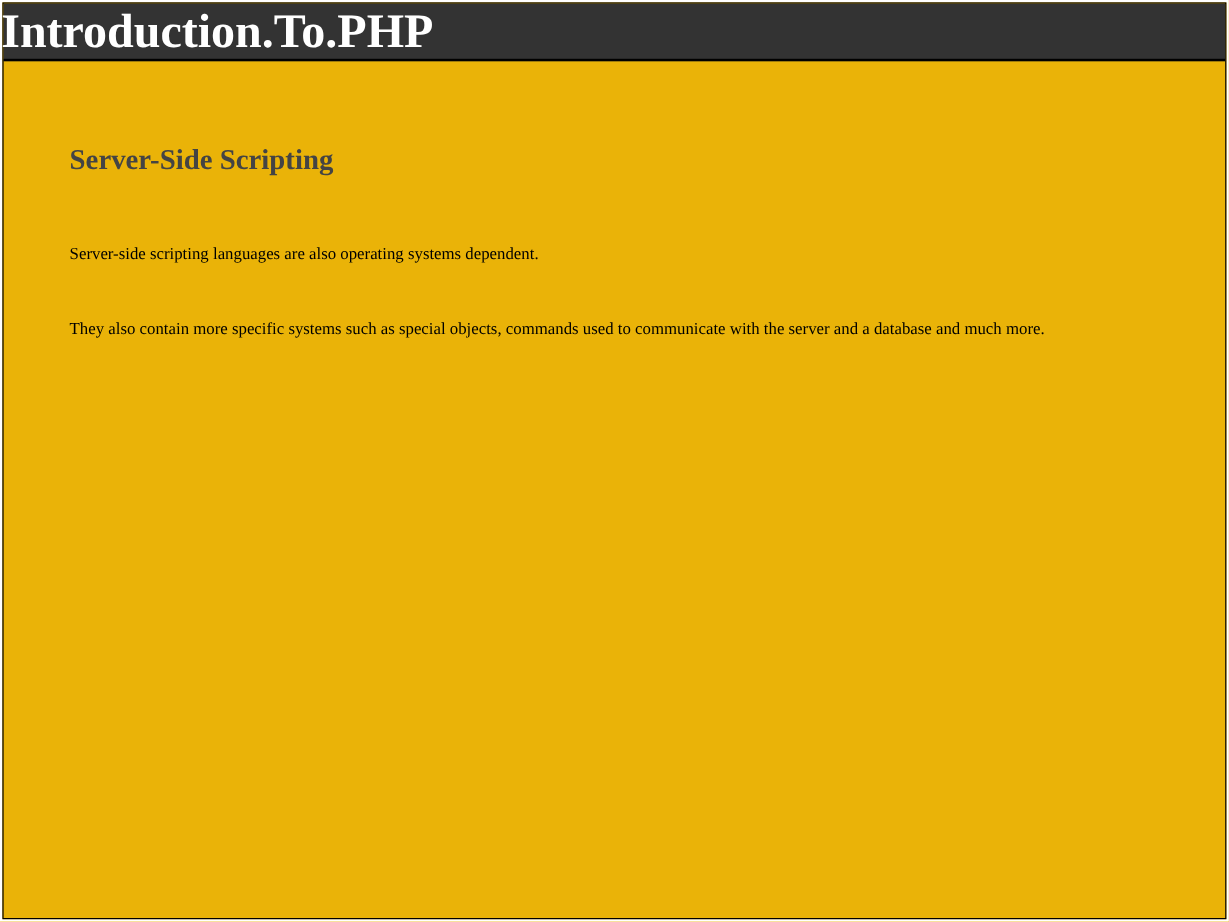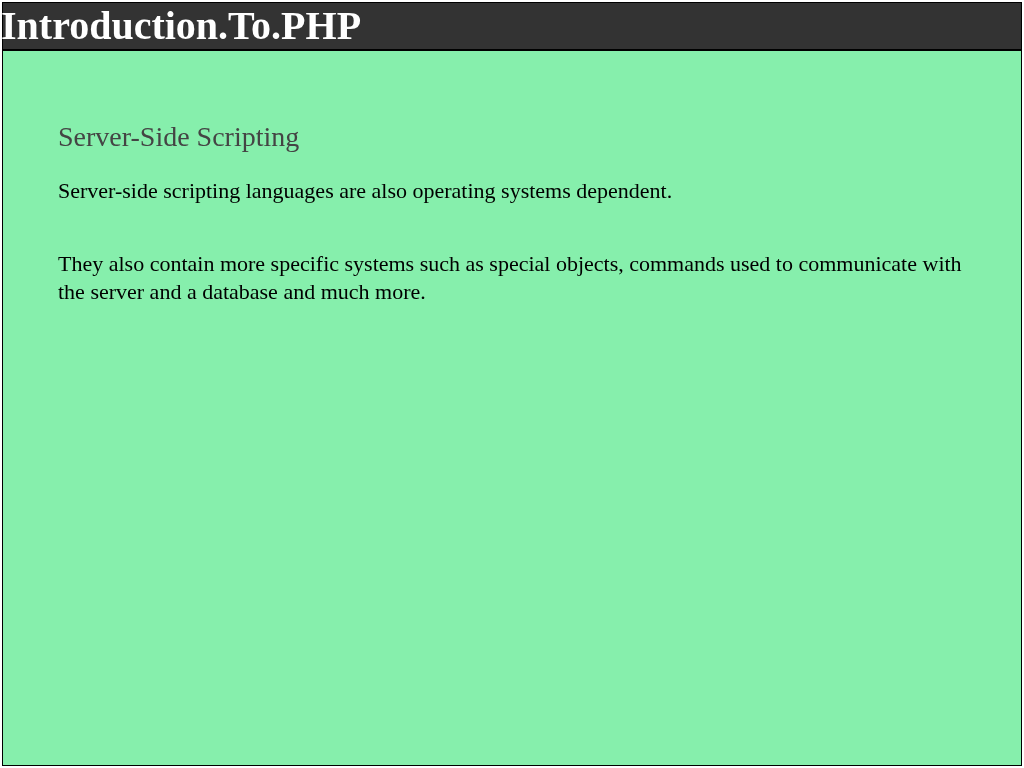--- a/index.html
+++ b/index.html
@@ -13,21 +13,21 @@
       width: 1024px;
       height: 768px;
       position: relative;
     }
     .slide-frame {
       width: 1020px;
       height: 764px;
       margin: 2px;
       border: 1px solid #000000;
       position: relative;
-      background: #86efac;
+      background: #eab308;
     }
     .header-bar {
       background: #333333;
       color: #ffffff;
       padding: 0;
       height: 48px;
       display: flex;
       align-items: center;
       border-bottom: 2px solid #000000;
     }
@@ -35,27 +35,27 @@
       font-size: 40px;
       font-weight: bold;
       color: #ffffff;
       line-height: 1;
       margin-left: -2px;
     }
     .content-area {
       padding: 70px 55px 0 55px;
     }
     .subtitle {
-      font-size: 28px;
-      font-weight: normal;
+      font-size: 24px;
+      font-weight: bold;
       color: #444444;
-      margin-bottom: 24px;
+      margin-bottom: 56px;
     }
     .body-paragraph {
-      font-size: 22px;
+      font-size: 14px;
       color: #000000;
       line-height: 1.3;
       margin-bottom: 14px;
     }
     .paragraph-group {
       margin-bottom: 44px;
     }
   </style>
 </head>
 <body>

